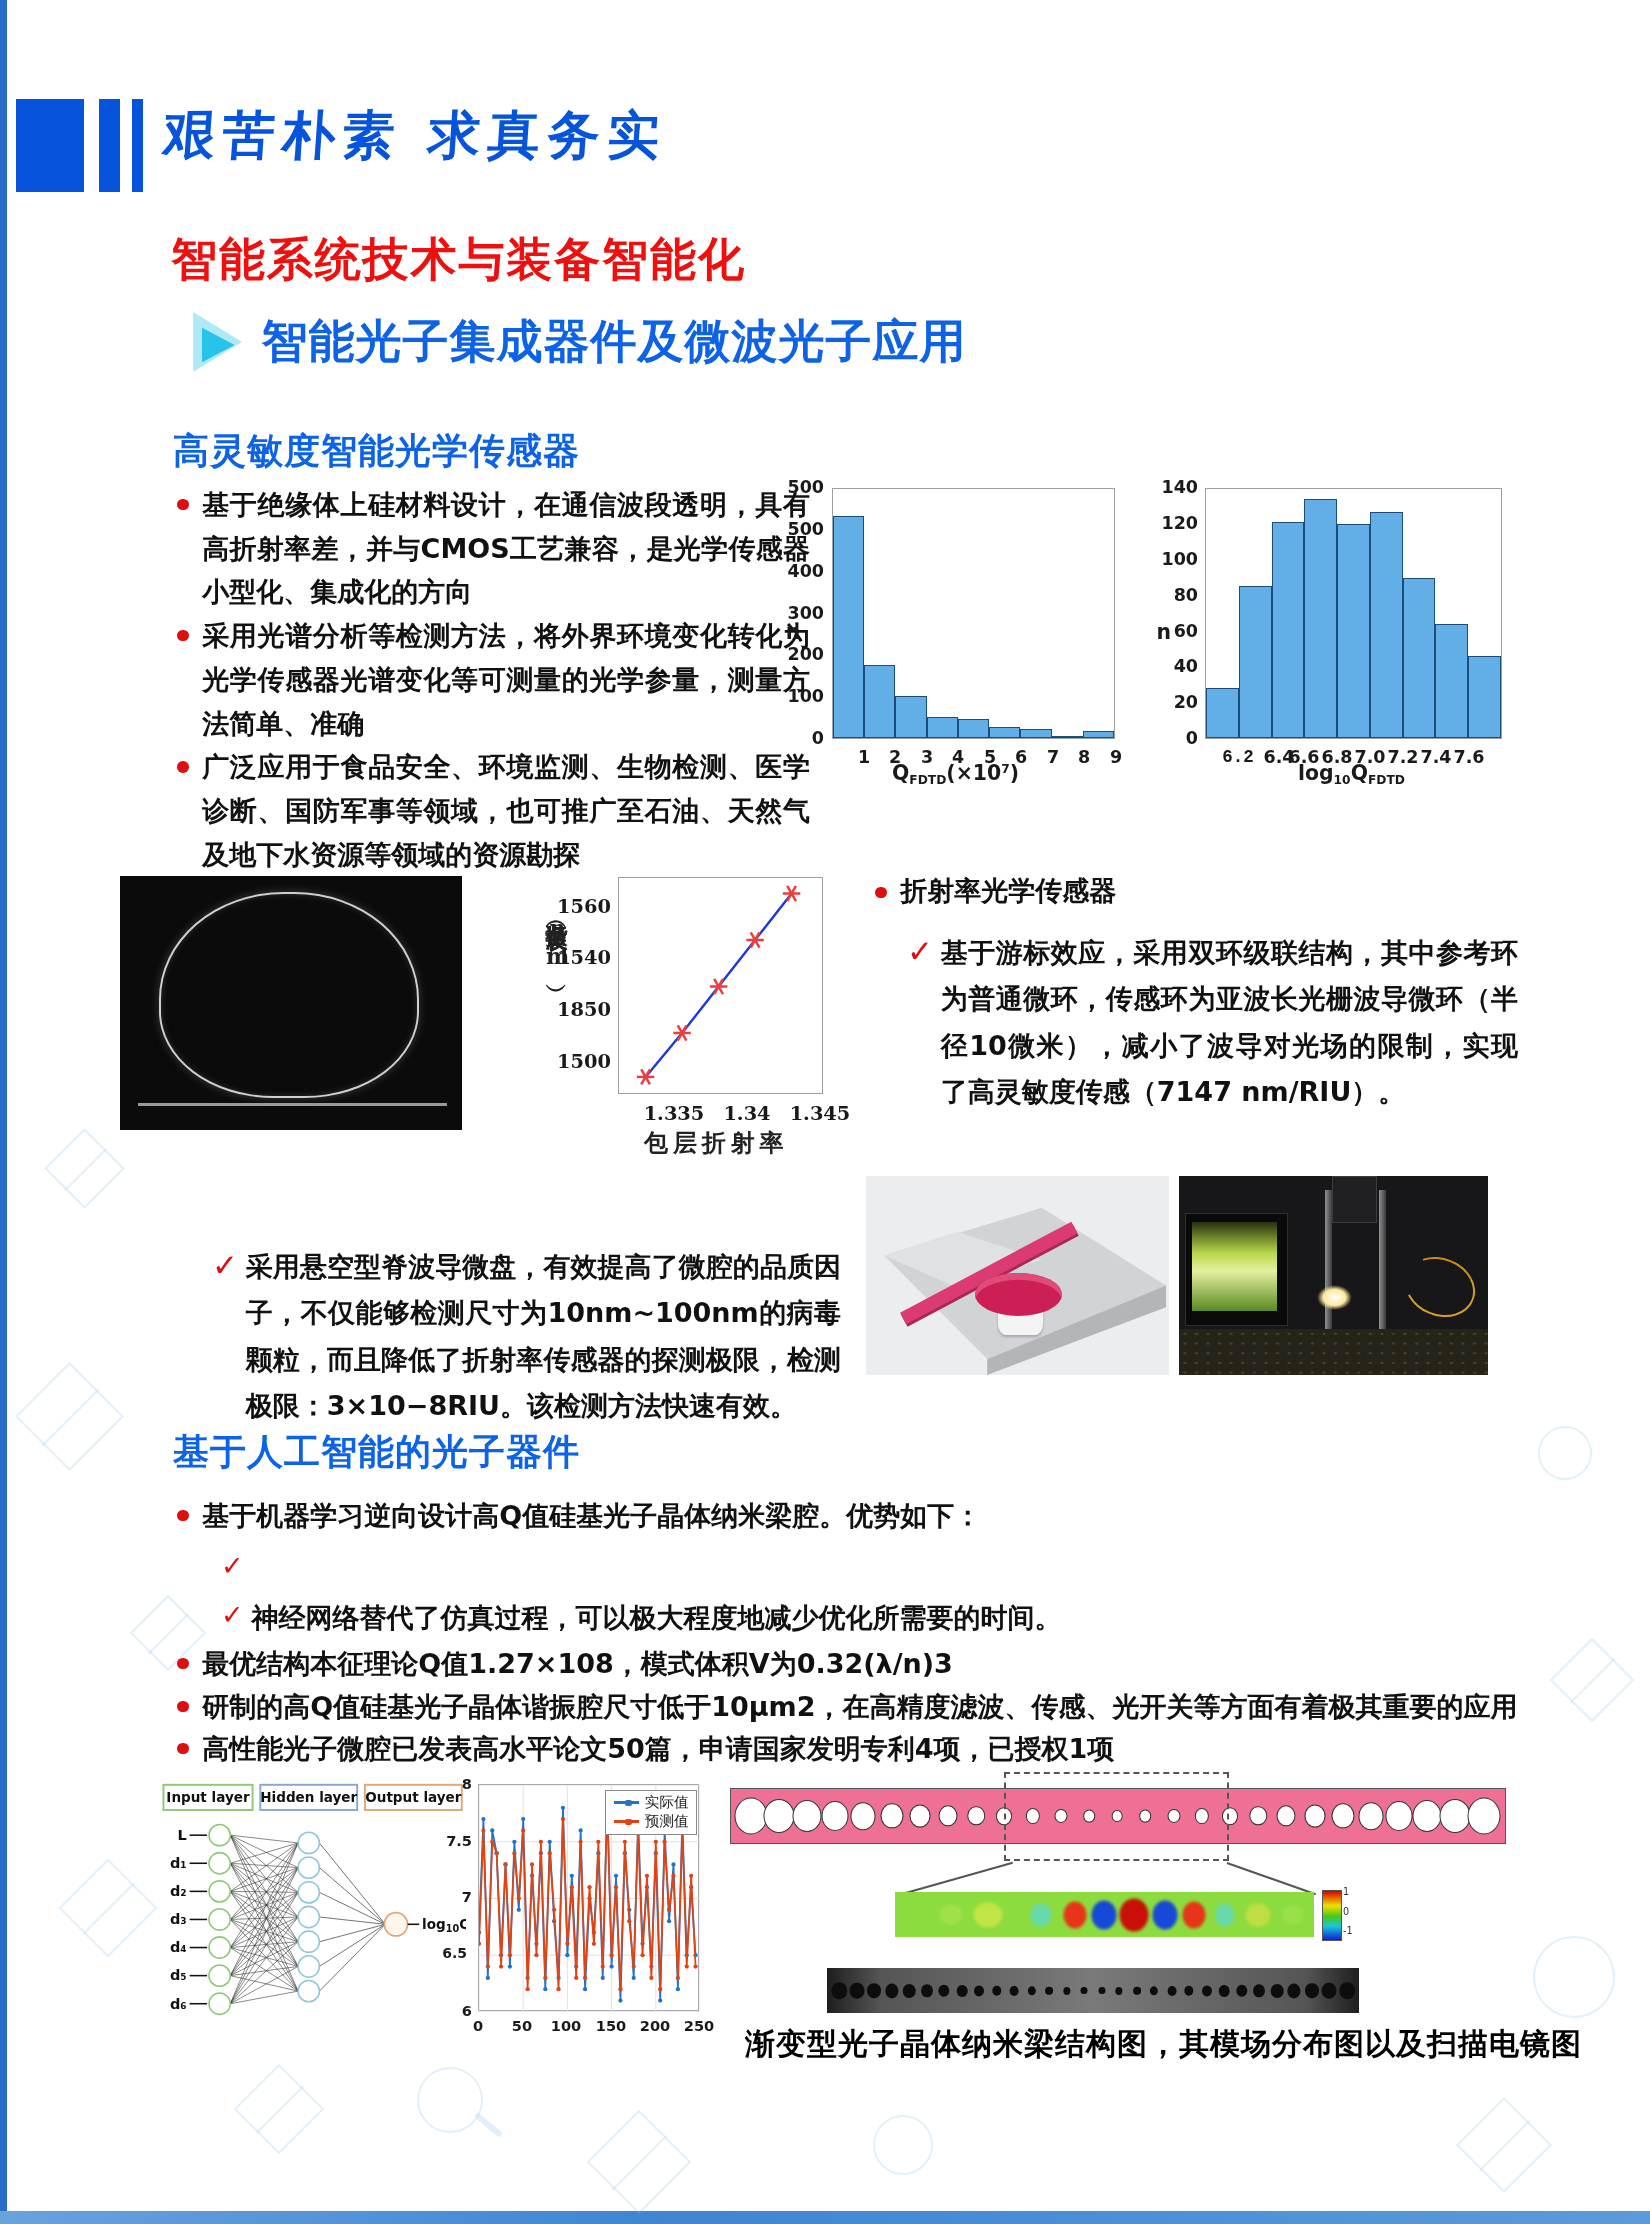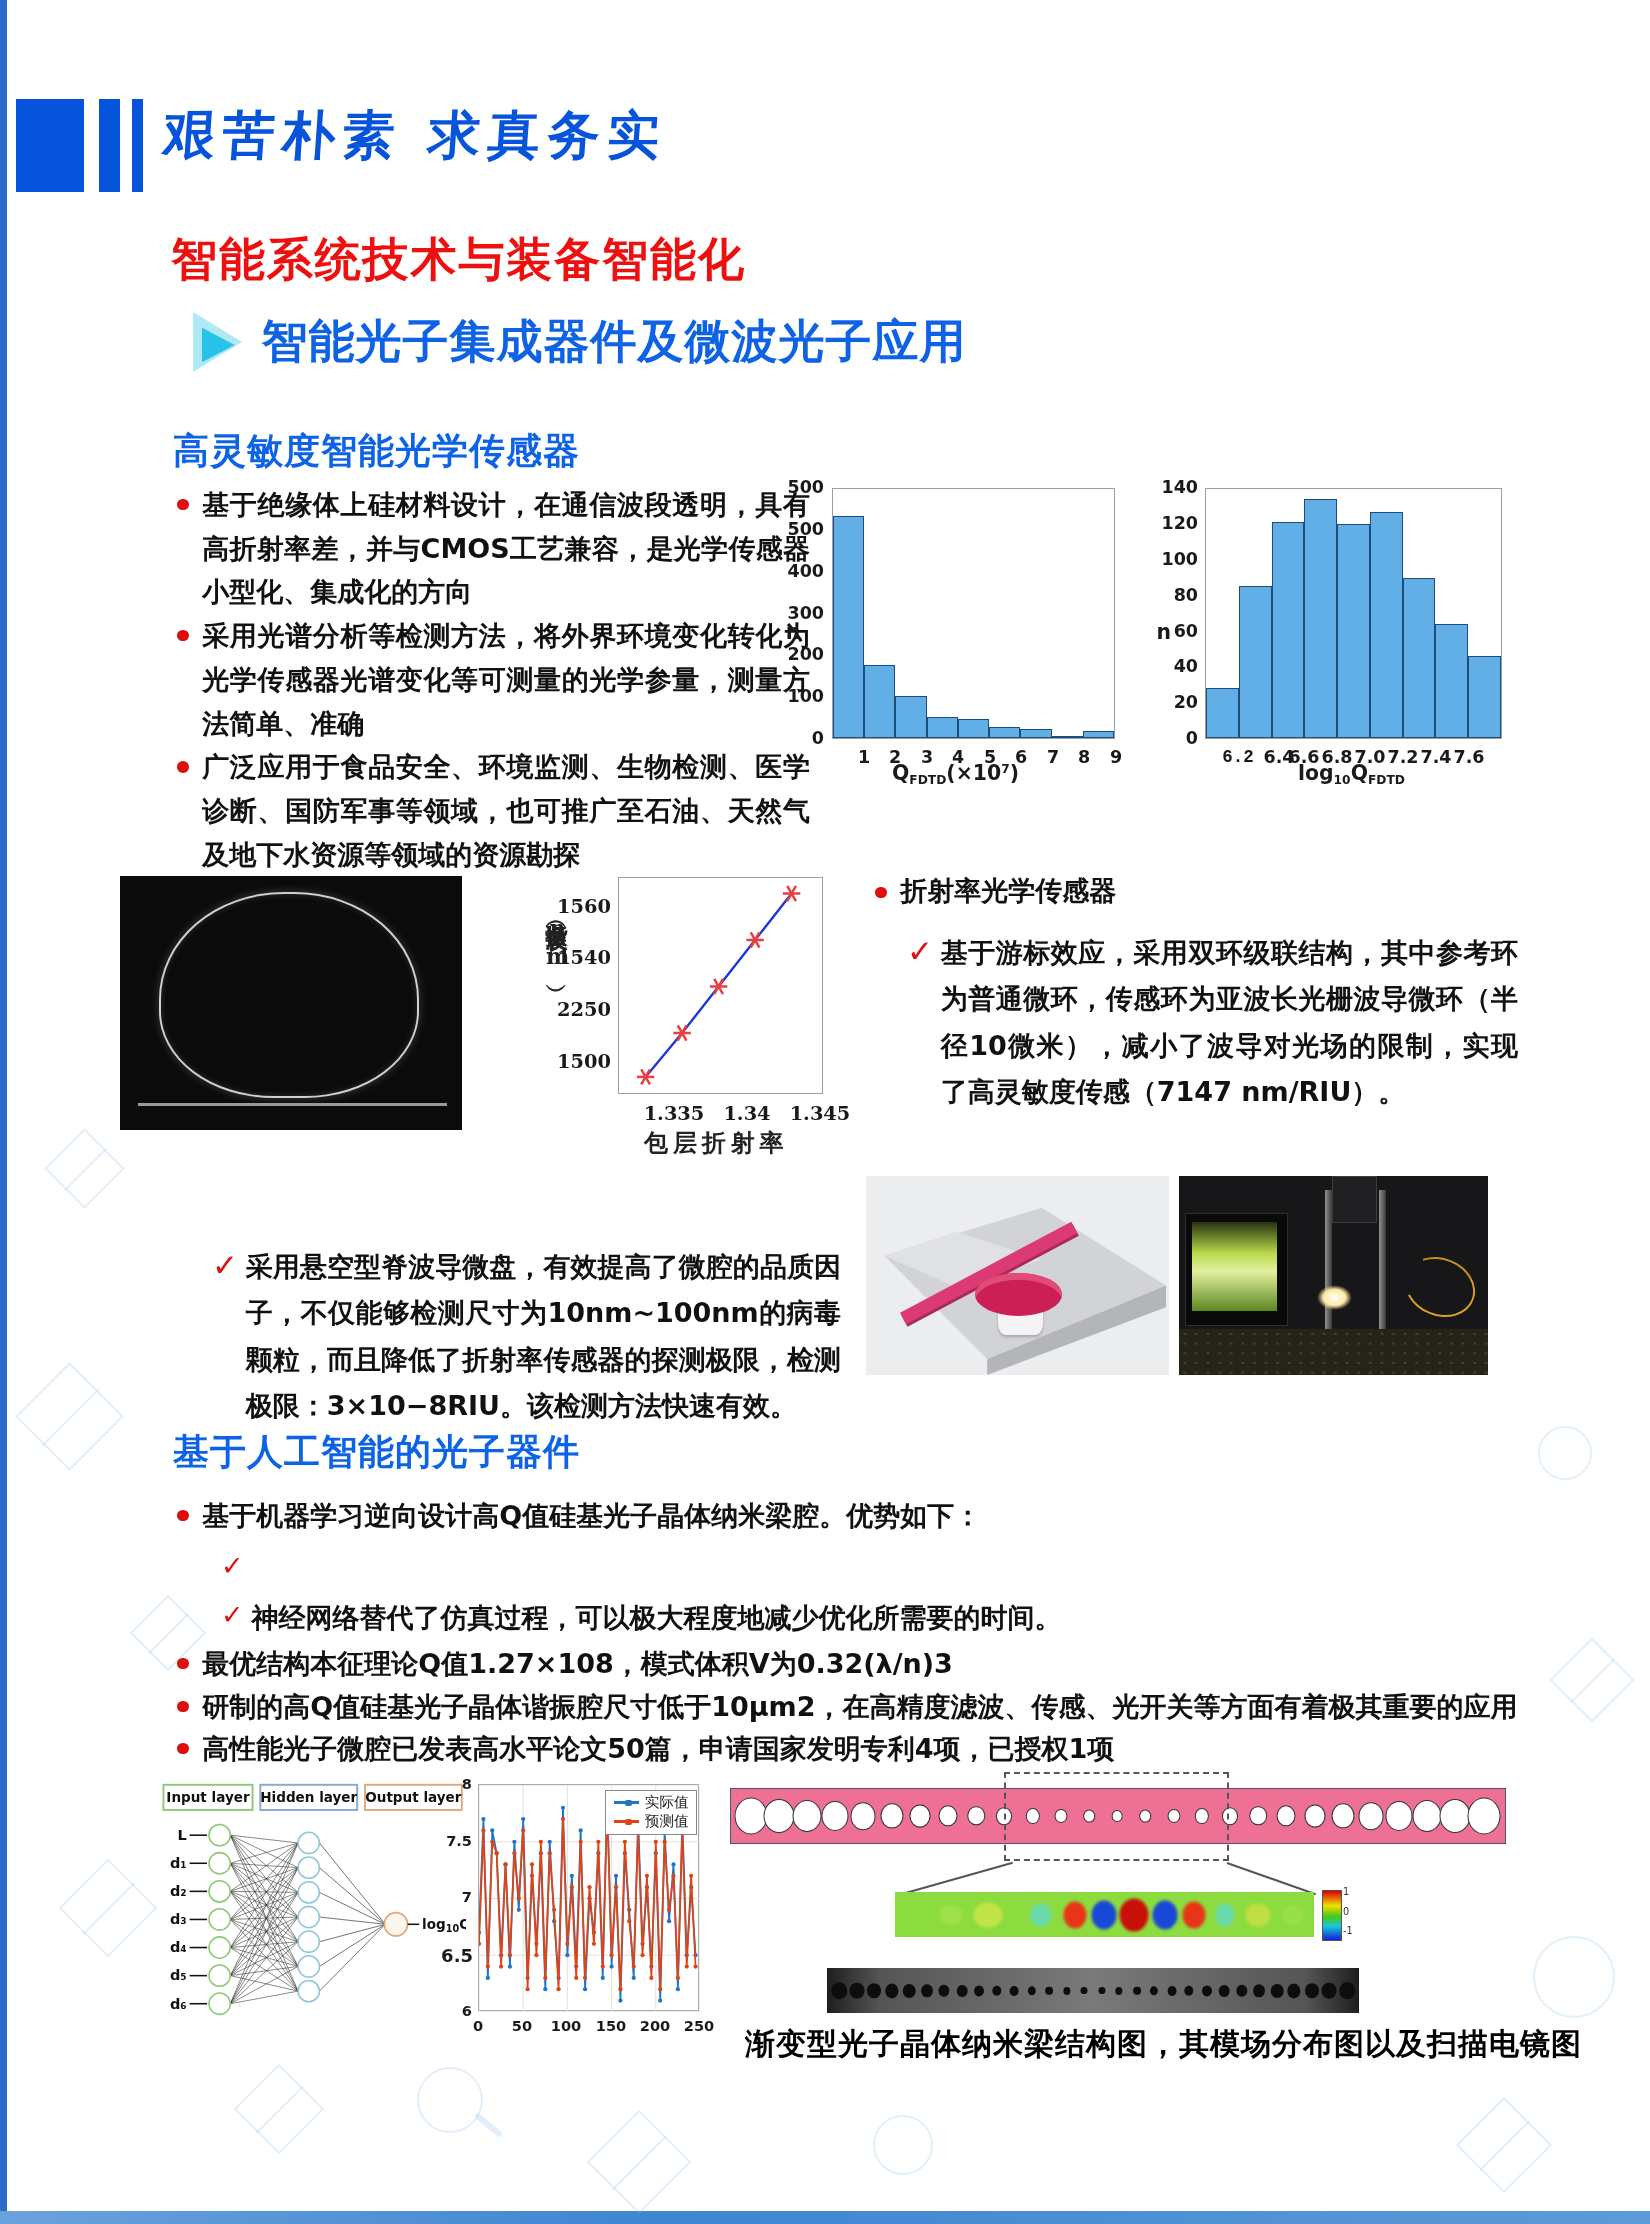--- a/index.html
+++ b/index.html
@@ -252,21 +252,21 @@
           <line x1="131.16428571428688" y1="64" x2="149.16428571428688" y2="64" stroke="#e84040" stroke-width="2.6"></line>
           <line x1="135.66428571428688" y1="56.20577136594005" x2="144.66428571428688" y2="71.79422863405995" stroke="#e84040" stroke-width="2.6"></line>
           <line x1="144.66428571428688" y1="56.20577136594005" x2="135.66428571428688" y2="71.79422863405995" stroke="#e84040" stroke-width="2.6"></line>
           <line x1="168.84285714285747" y1="16" x2="186.84285714285747" y2="16" stroke="#e84040" stroke-width="2.6"></line>
           <line x1="173.34285714285747" y1="8.205771365940052" x2="182.34285714285747" y2="23.794228634059948" stroke="#e84040" stroke-width="2.6"></line>
           <line x1="182.34285714285747" y1="8.205771365940052" x2="173.34285714285747" y2="23.794228634059948" stroke="#e84040" stroke-width="2.6"></line>
         </svg>
       </div>
     <div class="abs serifed" id="scatter-xlabel" style="left:115px;top:260px">包层折射率</div>
   <div class="tick" style="right: 224px; top: 183px; font-size: 19.4px; font-family: &quot;DejaVu Serif&quot;, serif;">1500</div>
-      <div class="tick" style="right: 224px; top: 131px; font-size: 19.4px; font-family: &quot;DejaVu Serif&quot;, serif;">2250</div>
+      <div class="tick" style="right: 224px; top: 131px; font-size: 19.4px; font-family: &quot;DejaVu Serif&quot;, serif;">1850</div>
       <div class="tick" style="right: 224px; top: 79px; font-size: 19.4px; font-family: &quot;DejaVu Serif&quot;, serif;">1540</div>
       <div class="tick" style="right: 224px; top: 27.5px; font-size: 19.4px; font-family: &quot;DejaVu Serif&quot;, serif;">1560</div>
       <div class="tick" style="left: 145px; top: 235px; transform: translateX(-50%); font-size: 19.4px; font-family: &quot;DejaVu Serif&quot;, serif;">1.335</div>
       <div class="tick" style="left: 218px; top: 235px; transform: translateX(-50%); font-size: 19.4px; font-family: &quot;DejaVu Serif&quot;, serif;">1.34</div>
       <div class="tick" style="left: 291px; top: 235px; transform: translateX(-50%); font-size: 19.4px; font-family: &quot;DejaVu Serif&quot;, serif;">1.345</div>
     </div>
 
   <div class="abs bullet-row" style="left:875px;top:873px;width:640px">
     <div class="dot" style="margin-top:13.6px"></div>
     <div class="sub-head">折射率光学传感器</div>
@@ -538,21 +538,21 @@
           <circle cx="196.07999999999998" cy="128.69999999999996" r="2.2" fill="#e04414"></circle>
           <circle cx="200.64000000000001" cy="93.59999999999997" r="2.2" fill="#e04414"></circle>
           <circle cx="205.20000000000002" cy="198.90000000000003" r="2.2" fill="#e04414"></circle>
           <circle cx="209.76000000000002" cy="46.80000000000004" r="2.2" fill="#e04414"></circle>
           <circle cx="214.32" cy="187.19999999999996" r="2.2" fill="#e04414"></circle>
           <circle cx="218.88" cy="93.59999999999997" r="2.2" fill="#e04414"></circle>
           <circle cx="223.44" cy="187.19999999999996" r="2.2" fill="#e04414"></circle>
         </svg>
       </div>
   <div class="tick" style="right: 239px; top: 230px; font-size: 14.6px;">6</div>
-      <div class="tick" style="right: 238px; top: 173px; font-size: 18px;">6.5</div>
+      <div class="tick" style="right: 244px; top: 173px; font-size: 14px;">6.5</div>
       <div class="tick" style="right: 239px; top: 116px; font-size: 14.6px;">7</div>
       <div class="tick" style="right: 239px; top: 60px; font-size: 14.6px;">7.5</div>
       <div class="tick" style="right: 239px; top: 2.9px; font-size: 14.6px;">8</div>
       <div class="tick" style="left: 39px; top: 245px; transform: translateX(-50%); font-size: 14.6px;">0</div>
       <div class="tick" style="left: 83px; top: 245px; transform: translateX(-50%); font-size: 14.6px;">50</div>
       <div class="tick" style="left: 127px; top: 245px; transform: translateX(-50%); font-size: 14.6px;">100</div>
       <div class="tick" style="left: 172px; top: 245px; transform: translateX(-50%); font-size: 14.6px;">150</div>
       <div class="tick" style="left: 216px; top: 245px; transform: translateX(-50%); font-size: 14.6px;">200</div>
       <div class="tick" style="left: 260px; top: 245px; transform: translateX(-50%); font-size: 14.6px;">250</div>
       <div class="legend" style="right: 13.6px; top: 17.5px;">

